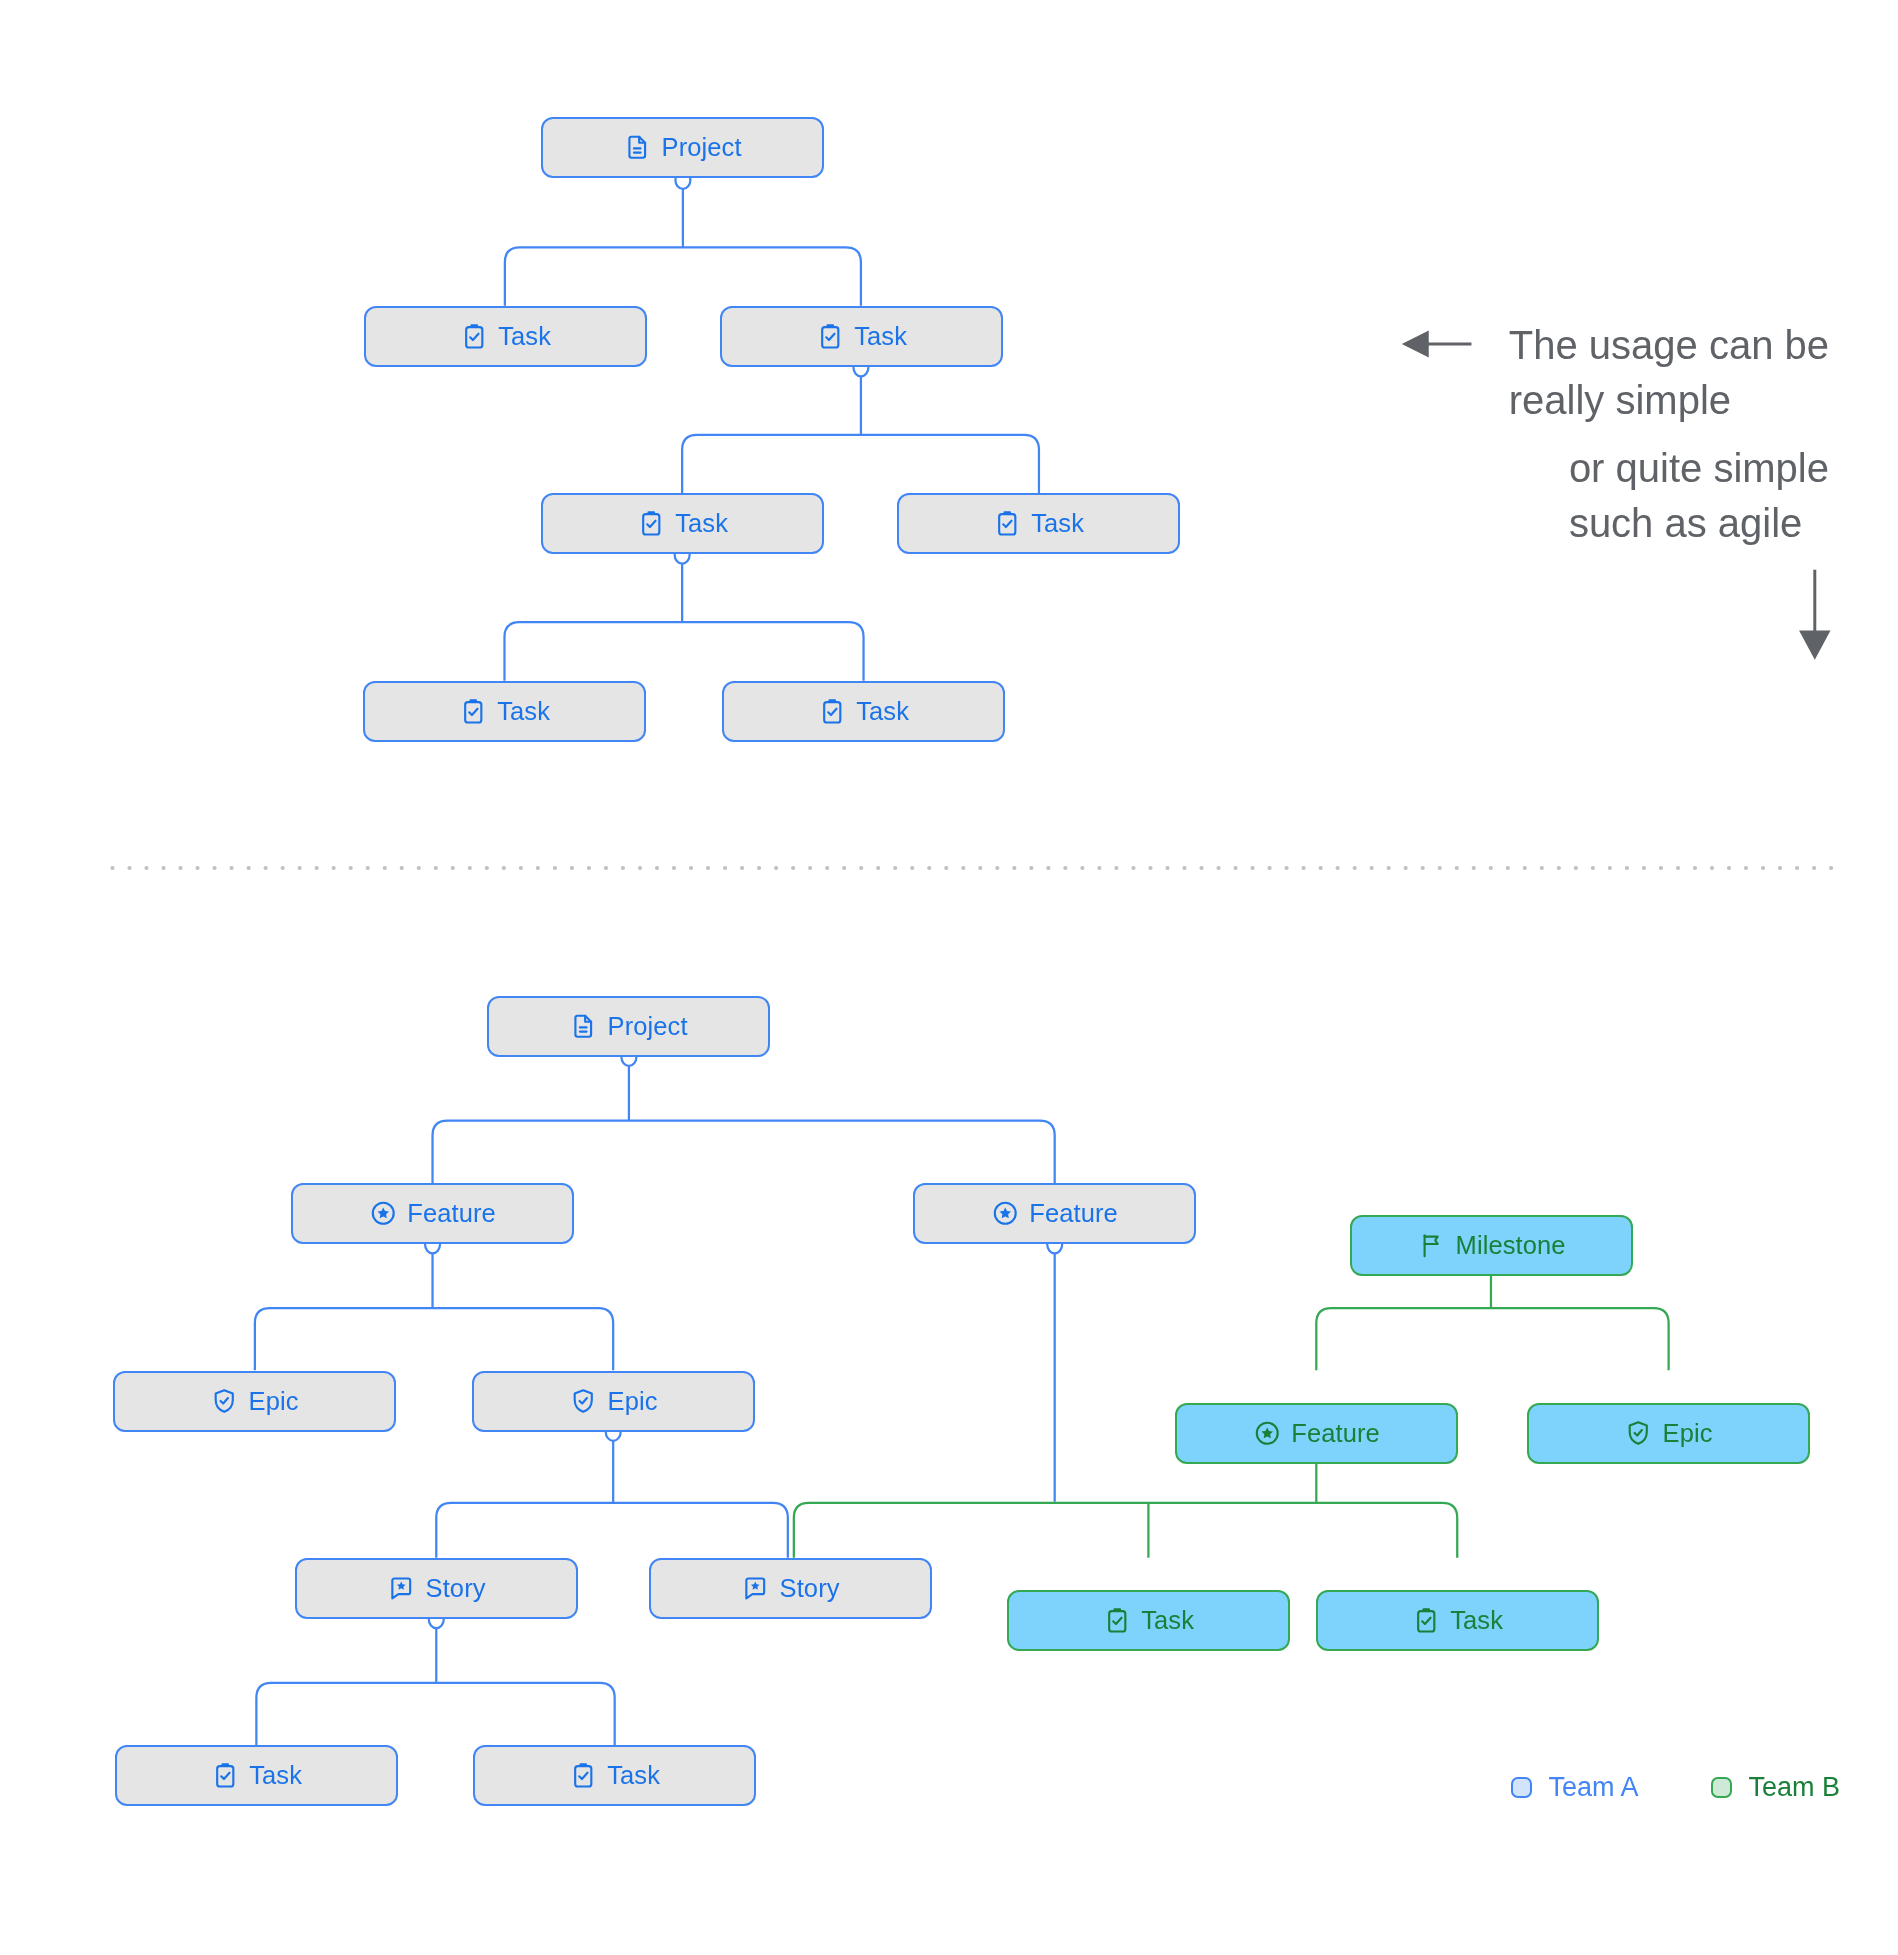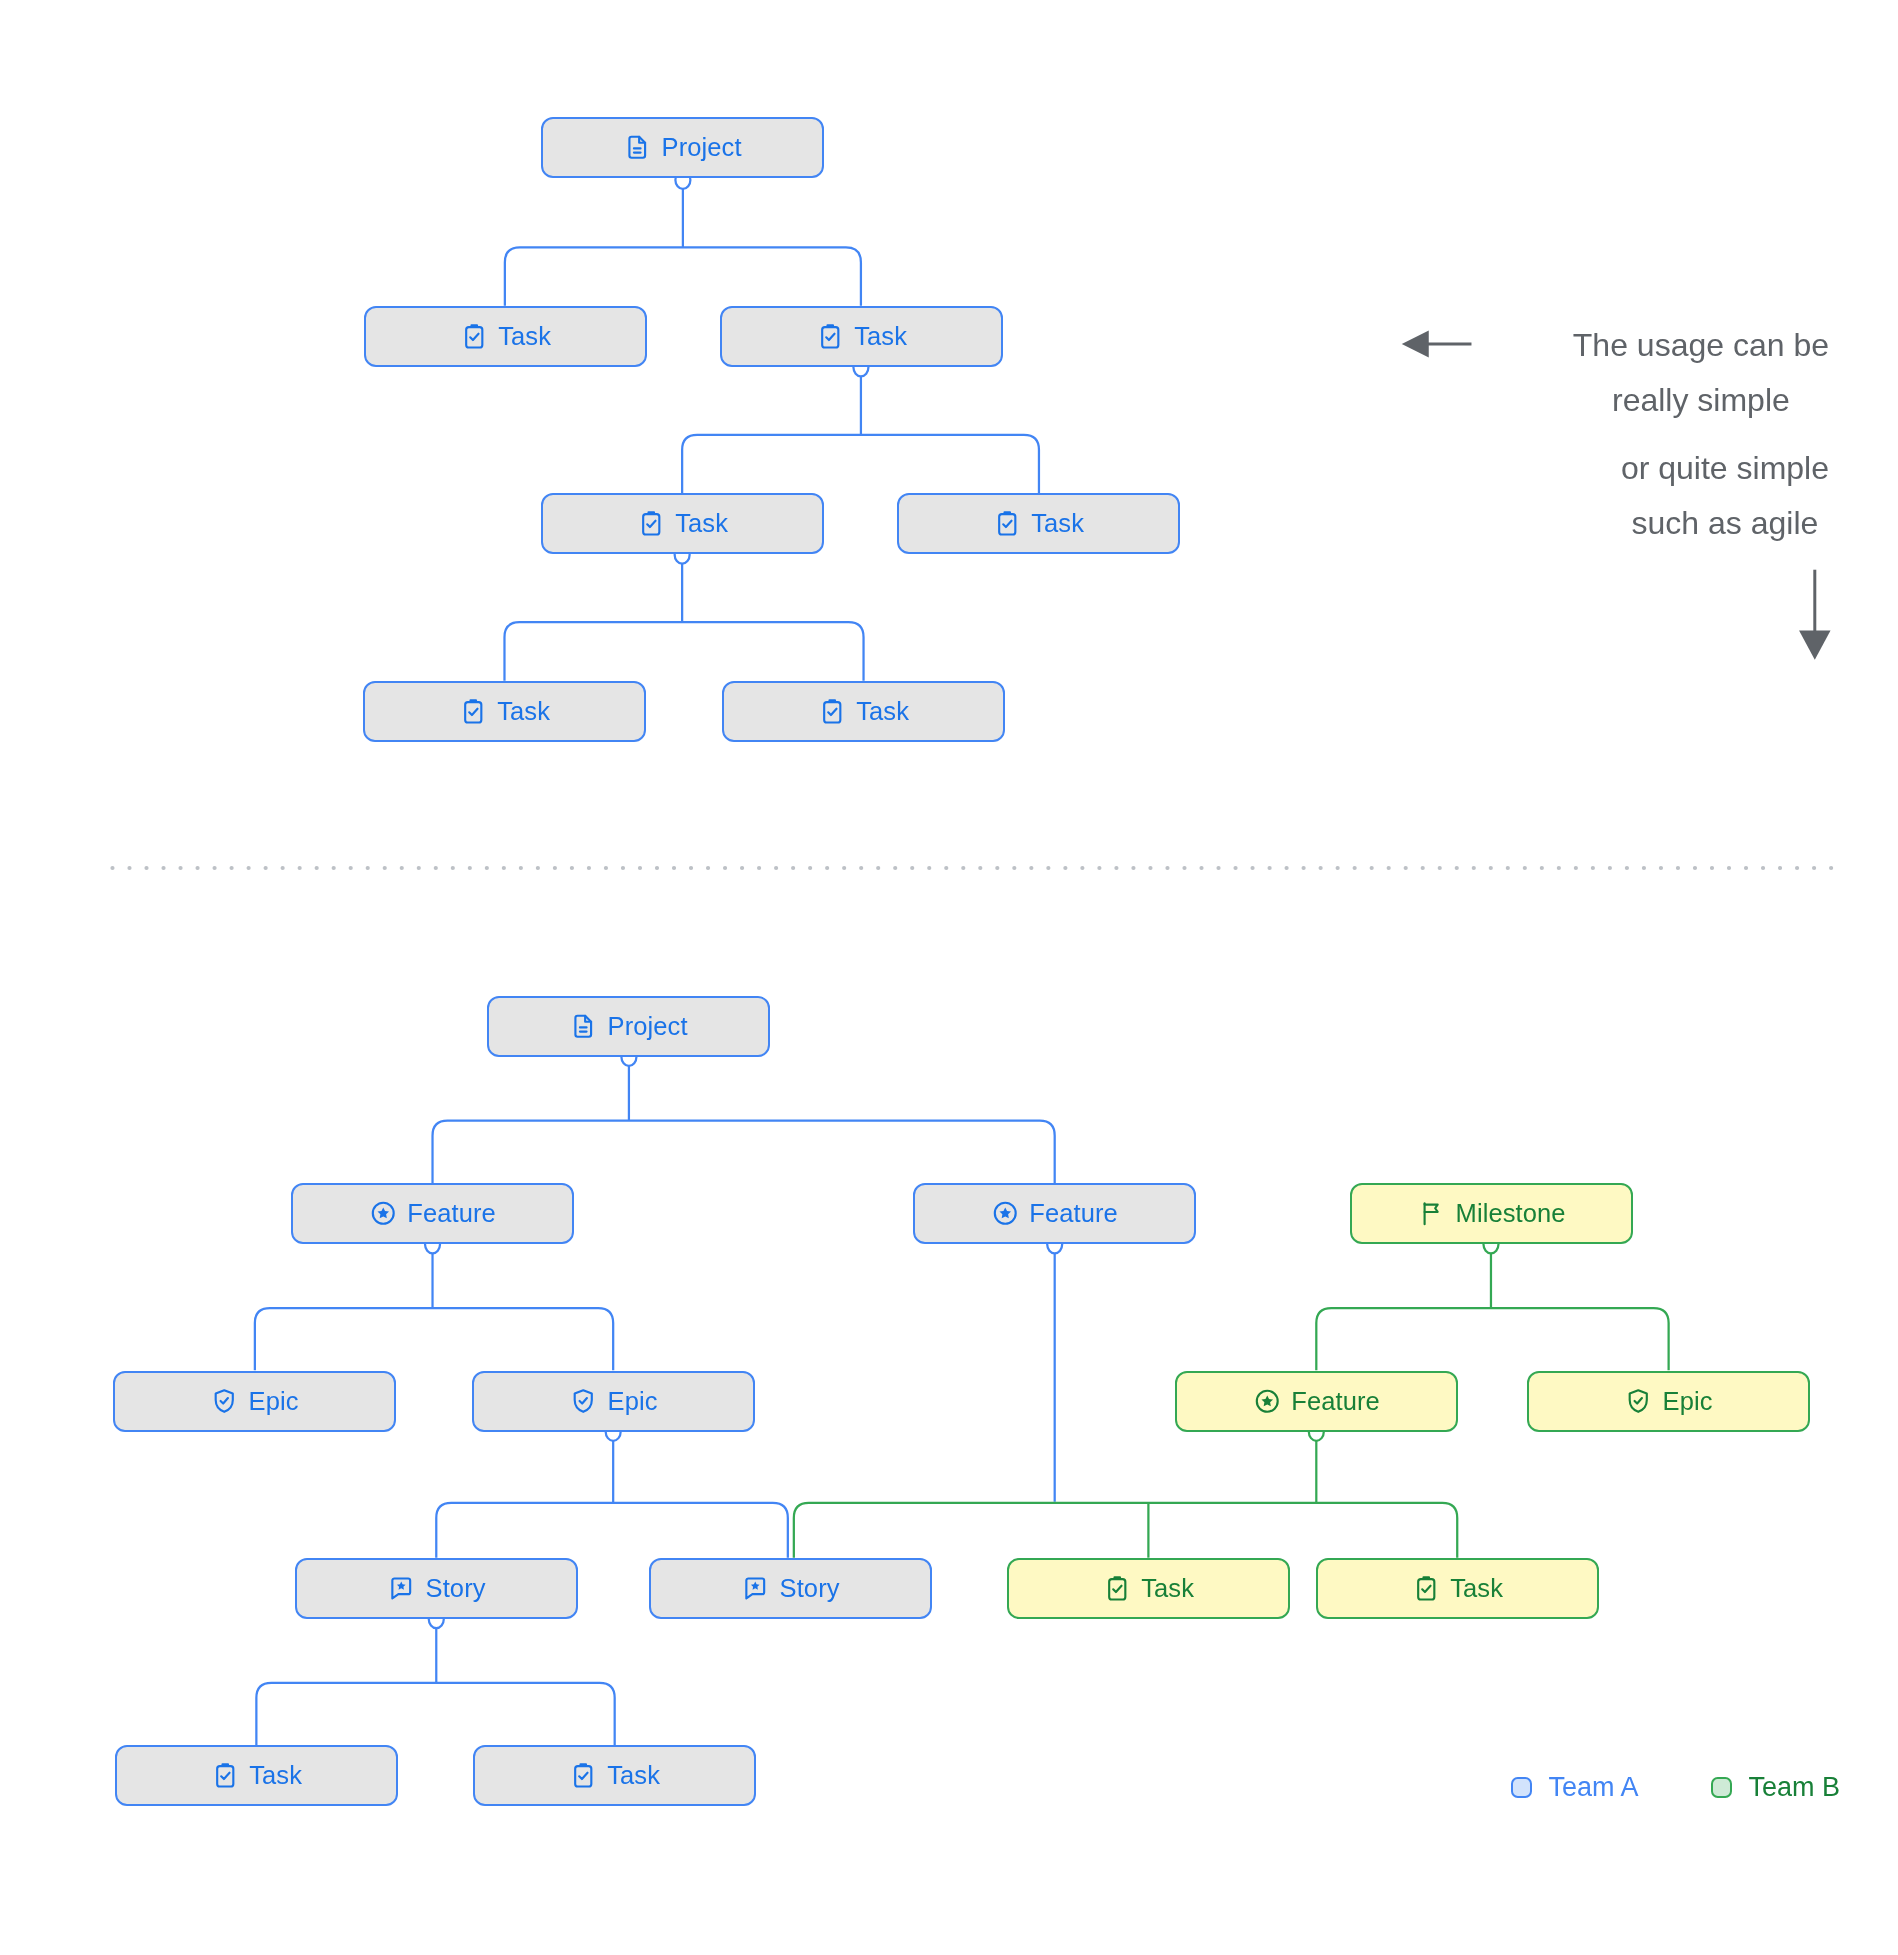--- a/index.html
+++ b/index.html
@@ -20,28 +20,28 @@
     border:2.2px solid;
     display:flex;
     align-items:center;
     justify-content:center;
     gap:9.7px;
     font-size:25.5px;
     font-weight:500;
     letter-spacing:0.1px;
   }
   .team-a{background:#e5e5e5;border-color:#4285F4;color:#1A73E8;}
-  .team-b{background:#fef9c3;border-color:#34A853;color:#188038;}
+  .team-b{background:#7dd3fc;border-color:#34A853;color:#188038;margin-top:32px;}
   .ic{width:28.5px;height:28.5px;flex:0 0 auto;}
   .note{
     position:absolute;
     right:69px;
-    text-align:center;
+    text-align:left;
     color:#5F6368;
-    font-size:32px;
+    font-size:40px;
     line-height:55px;
     white-space:pre-line;
   }
   .legend-item{
     position:absolute;
     display:flex;
     align-items:center;
     gap:16.5px;
     font-size:27px;
     font-weight:500;

